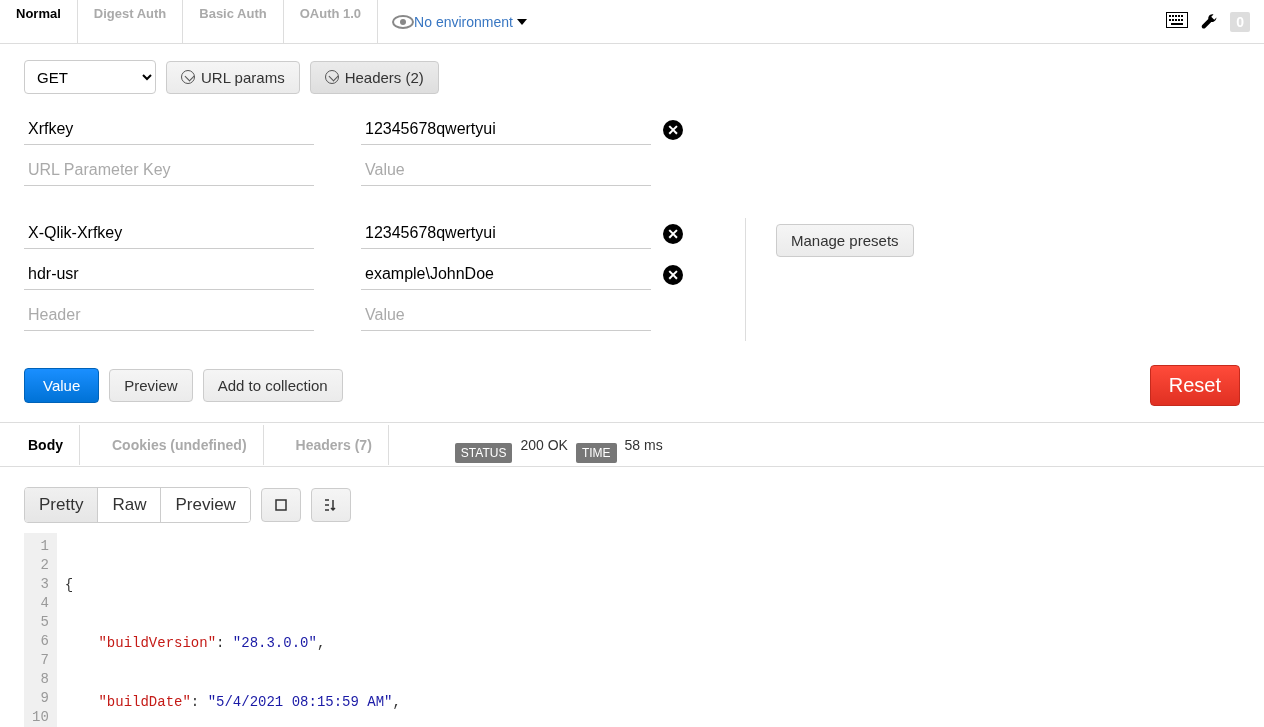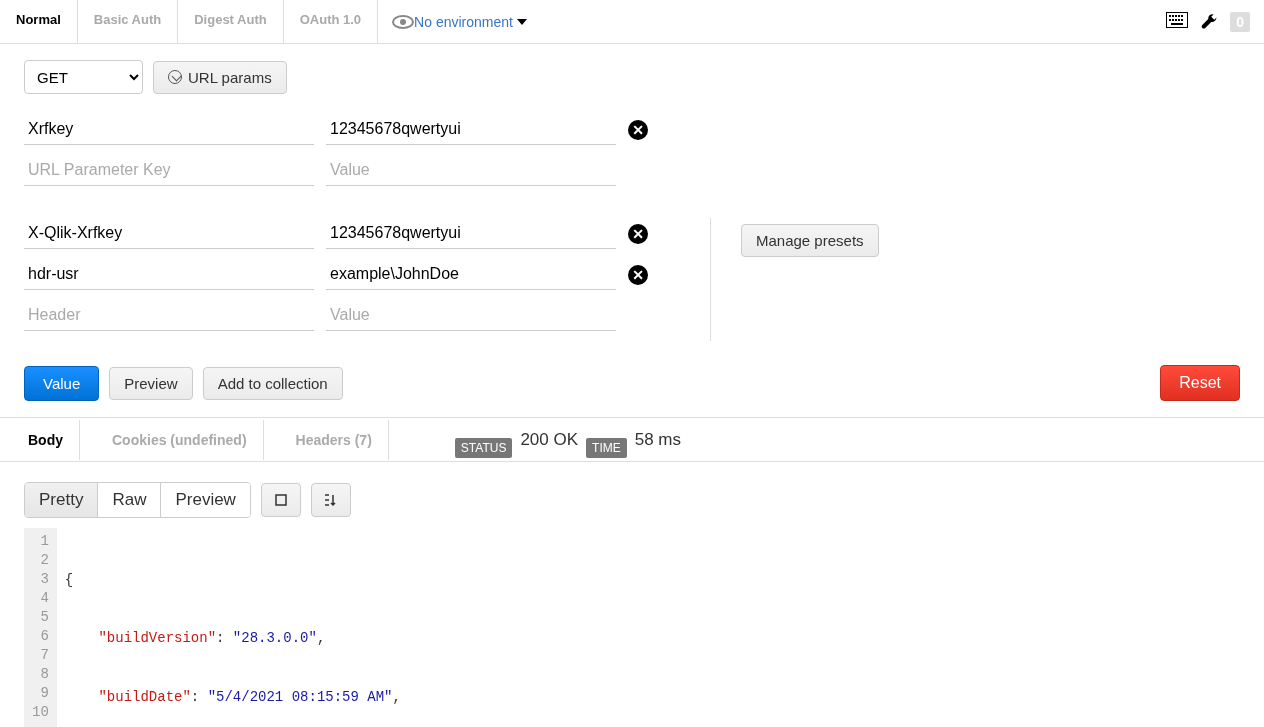--- a/index.html
+++ b/index.html
@@ -1,67 +1,67 @@
 <!DOCTYPE html>
 <html><head>
 <meta charset="utf-8">
 <style>
 * { box-sizing: border-box; margin: 0; padding: 0; }
 body { font-family: "Helvetica Neue", Helvetica, Arial, sans-serif; font-size: 14px; color: #333; background: #fff; width: 1264px; }
 
 
 .top-bar { display: flex; align-items: stretch; height: 44px; border-bottom: 1px solid #ddd; }
 .auth-tabs { display: flex; }
-.auth-tab { padding: 12px 16px; border-right: 1px solid #ddd; color: #aaa; font-size: 13px; font-weight: bold; cursor: pointer; }
+.auth-tab { padding: 6px 16px; border-right: 1px solid #ddd; color: #aaa; font-size: 13px; font-weight: bold; cursor: pointer; }
 .auth-tab.active { color: #000; }
 .env-area { display: flex; align-items: center; padding: 0 14px; }
 .eye-icon { width: 22px; height: 14px; border-radius: 50%; border: 2px solid #888; position: relative; }
 .eye-icon::after { content: ""; position: absolute; width: 6px; height: 6px; background: #888; border-radius: 50%; top: 2px; left: 6px; }
 .env-select { color: #3876c2; font-size: 14px; cursor: pointer; display: flex; align-items: center; gap: 4px; }
 .right-icons { margin-left: auto; display: flex; align-items: center; gap: 12px; padding-right: 14px; }
 .wrench-icon { width: 18px; height: 18px; position: relative; }
 .wrench-icon svg { width: 100%; height: 100%; }
 .zero-badge { background: #ddd; color: #fff; font-weight: bold; padding: 2px 6px; border-radius: 2px; font-size: 14px; }
 
 
 .request-area { padding: 16px 24px 0 24px; border-bottom: 1px solid #ddd; }
 .url-row { display: flex; gap: 10px; align-items: center; }
 .url-input { flex: 1; font-size: 16px; padding: 6px 4px; border: none; border-bottom: 1px solid #ccc; outline: none; }
-.method-select { width: 119px; height: 34px; border: 1px solid #ccc; border-radius: 4px; padding: 4px 8px; font-size: 15px; background: #fff; }
+.method-select { width: 132px; height: 34px; border: 1px solid #ccc; border-radius: 4px; padding: 4px 8px; font-size: 15px; background: #fff; }
 .gray-btn { background: linear-gradient(#f5f5f5,#ebebeb); border: 1px solid #ccc; border-radius: 4px; padding: 7px 14px; font-size: 15px; cursor: pointer; display: inline-flex; align-items: center; gap: 6px; color: #333; }
 .gray-btn.active { background: linear-gradient(#ebebeb,#dedede); }
 .edit-icon { width: 14px; height: 14px; border: 1.5px solid #555; border-radius: 50%; position: relative; }
 .edit-icon::after { content: ""; position: absolute; width: 6px; height: 6px; border-left: 1.5px solid #555; border-bottom: 1.5px solid #555; transform: rotate(-45deg); top: 2px; left: 4px; }
 
 
 .kv-section { margin-top: 20px; }
 .kv-row { display: flex; align-items: center; gap: 12px; margin-bottom: 10px; }
 .kv-input { font-size: 16px; padding: 6px 4px; border: none; border-bottom: 1px solid #ccc; outline: none; }
 .kv-key { width: 290px; }
-.kv-val { width: 290px; }
+.kv-val { width: 290px; margin-left: 35px; }
 .kv-input::placeholder { color: #aaa; }
 .del-icon { width: 20px; height: 20px; border-radius: 50%; background: #000; color: #fff; display: inline-flex; align-items: center; justify-content: center; font-weight: bold; font-size: 14px; cursor: pointer; }
 
 .headers-block { display: flex; margin-top: 32px; }
 .headers-kv { }
 .presets-col { border-left: 1px solid #ddd; margin-left: 62px; padding-left: 30px; padding-top: 6px; }
 
 
 .action-row { display: flex; gap: 10px; margin: 24px 0 16px 0; align-items: center; }
 .btn-primary { background: linear-gradient(#1a8fff,#0072d6); border: 1px solid #0062b8; color: #fff; border-radius: 4px; padding: 8px 18px; font-size: 15px; cursor: pointer; }
-.btn-danger { background: linear-gradient(#ff4b3a,#e03022); border: 1px solid #c62a1d; color: #fff; border-radius: 4px; padding: 8px 18px; font-size: 16px; cursor: pointer; }
+.btn-danger { background: linear-gradient(#ff4b3a,#e03022); border: 1px solid #c62a1d; color: #fff; border-radius: 4px; padding: 8px 18px; font-size: 20px; cursor: pointer; }
 
 
 .response-tabs { display: flex; align-items: center; border-bottom: 1px solid #ddd; height: 44px; padding: 0 12px; gap: 16px; }
 .resp-tab { padding: 12px 16px; color: #aaa; font-size: 14px; font-weight: bold; border-right: 1px solid #ddd; cursor: pointer; }
 .resp-tab:first-child { border-left: none; }
 .resp-tab.active { color: #000; }
 .status-block { display: flex; align-items: center; gap: 8px; margin-left: 50px; }
 .badge-dark { background: #777; color: #fff; font-size: 12px; font-weight: normal; padding: 3px 6px; border-radius: 2px; margin-top: 16px; }
-.status-text { font-size: 17px; color: #333; }
+.status-text { font-size: 14px; color: #333; }
 
 
 .resp-toolbar { display: flex; gap: 10px; padding: 20px 24px 10px 24px; align-items: center; }
 .btn-group { display: inline-flex; border: 1px solid #ccc; border-radius: 4px; overflow: hidden; }
 .btn-group .seg { padding: 7px 14px; font-size: 17px; background: #fff; border-right: 1px solid #ccc; cursor: pointer; }
 .btn-group .seg:last-child { border-right: none; }
 .btn-group .seg.active { background: linear-gradient(#f0f0f0,#e6e6e6); }
 .sq-btn { width: 40px; height: 34px; display: inline-flex; align-items: center; justify-content: center; background: linear-gradient(#f5f5f5,#ebebeb); border: 1px solid #ccc; border-radius: 4px; cursor: pointer; }
 
 
@@ -77,22 +77,22 @@
 .comma { color: #333; }
 
 .caret-down { display: inline-block; width: 0; height: 0; border-left: 5px solid transparent; border-right: 5px solid transparent; border-top: 6px solid #000; vertical-align: middle; }
 </style>
 </head>
 <body>
 
 <div class="top-bar">
   <div class="auth-tabs">
     <div class="auth-tab active">Normal</div>
+    <div class="auth-tab">Digest Auth</div>
     <div class="auth-tab">Basic Auth</div>
-    <div class="auth-tab">Digest Auth</div>
     <div class="auth-tab">OAuth 1.0</div>
   </div>
   <div class="env-area">
     <span class="eye-icon"></span>
     <span class="env-select">
       <span>No environment</span>
       <span class="caret-down"></span>
     </span>
   </div>
   <div class="right-icons">
@@ -123,20 +123,24 @@
 
 <div class="request-area">
   <div class="url-row">
     <select class="method-select">
       <option>GET</option>
     </select>
     <button class="gray-btn">
       <span class="edit-icon"></span>
       <span>URL params</span>
     </button>
+    <button class="gray-btn active">
+      <span class="edit-icon"></span>
+      <span>Headers (2)</span>
+    </button>
   </div>
 
   <div class="kv-section">
     <div class="kv-row">
       <input class="kv-input kv-key" value="Xrfkey" style="">
       <input class="kv-input kv-val" value="12345678qwertyui" style="">
       <span class="del-icon">✕</span>
     </div>
     <div class="kv-row">
       <input class="kv-input kv-key" placeholder="URL Parameter Key" style="">

